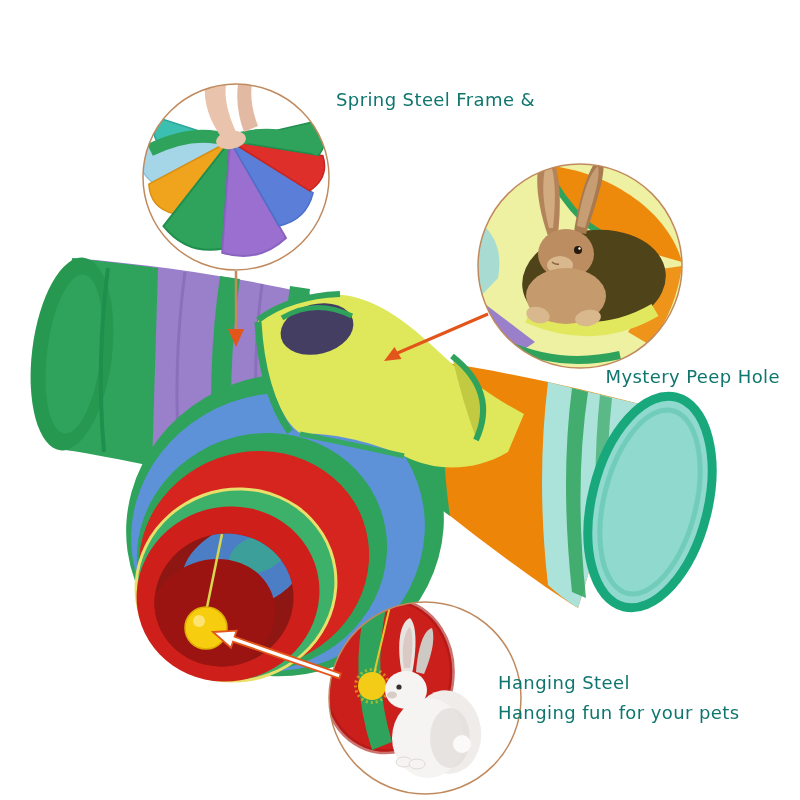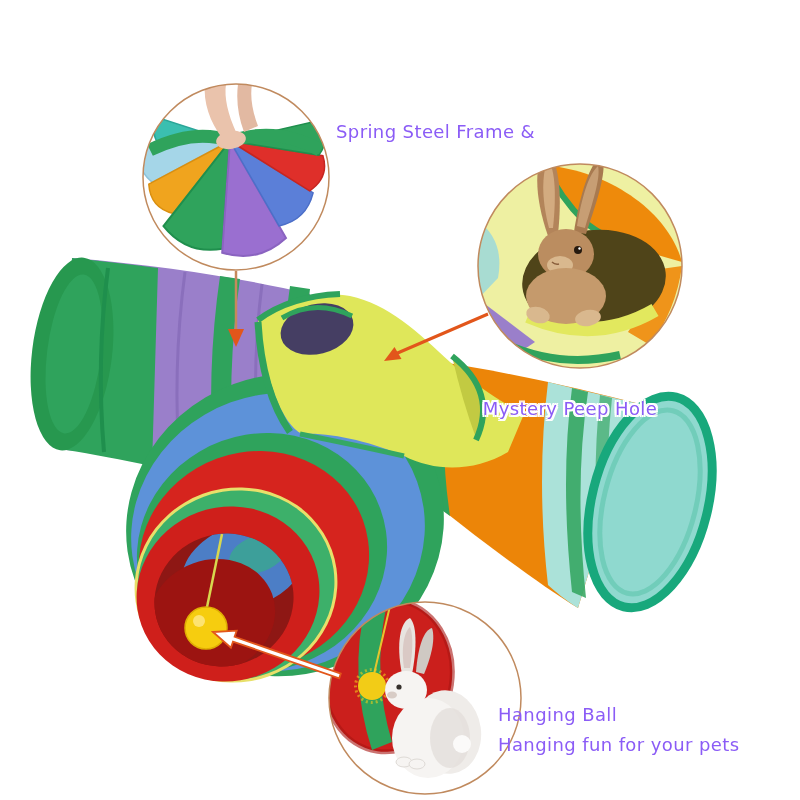--- a/index.html
+++ b/index.html
@@ -1,22 +1,22 @@
 <!DOCTYPE html>
 <html><head>
 <meta charset="utf-8">
 <style>
   html,body{margin:0;padding:0;background:#ffffff;}
   body{width:800px;height:800px;position:relative;overflow:hidden;
        font-family:"DejaVu Sans","Liberation Sans",sans-serif;}
   #scene{position:absolute;left:0;top:0;width:800px;height:800px;}
-  .caption{position:absolute;color:#8b5cf6;font-size:18px;line-height:31px;
-           letter-spacing:.4px;white-space:pre;z-index:5;margin-top:32px;}
+  .caption{position:absolute;color:#0f766e;font-size:18px;line-height:31px;
+           letter-spacing:.4px;white-space:pre;z-index:5;}
   #cap-frame{left:336px;top:84px;}
-  #cap-peep{left:360px;top:364px;width:420px;text-align:center;line-height:26px;
+  #cap-peep{left:360px;top:364px;width:420px;text-align:right;line-height:26px;
             text-shadow:-2px -2px 0 #fff,2px -2px 0 #fff,-2px 2px 0 #fff,2px 2px 0 #fff,
                         0 -2px 0 #fff,0 2px 0 #fff,-2px 0 0 #fff,2px 0 0 #fff;}
   #cap-ball{left:498px;top:668px;line-height:30px;}
   .line{display:block;}
 </style>
 </head>
 <body>
 
 <svg id="scene" viewBox="0 0 800 800" aria-hidden="true">
   <defs>
@@ -168,13 +168,13 @@
     <line x1="488" y1="314" x2="393" y2="355" stroke="#e2561b" stroke-width="3"></line>
     <polygon points="384,361 394.5,347 401.5,359" fill="#e2561b"></polygon>
     <polygon points="213,632 236.7,630.7 234.6,636.8 340.8,673.6 339.2,678.4 233,641.6 230.9,647.7" fill="#ffffff" stroke="#e2561b" stroke-width="1.8"></polygon>
   </g>
 </svg>
 
 <div class="caption" id="cap-frame"><span class="line">Spring Steel Frame &amp;</span></div>
 
 <div class="caption" id="cap-peep"><span class="line">Mystery Peep Hole</span></div>
 
-<div class="caption" id="cap-ball"><span class="line">Hanging Ball</span><span class="line">Hanging fun for your pets</span></div>
+<div class="caption" id="cap-ball"><span class="line">Hanging Steel</span><span class="line">Hanging fun for your pets</span></div>
 
 </body></html>

